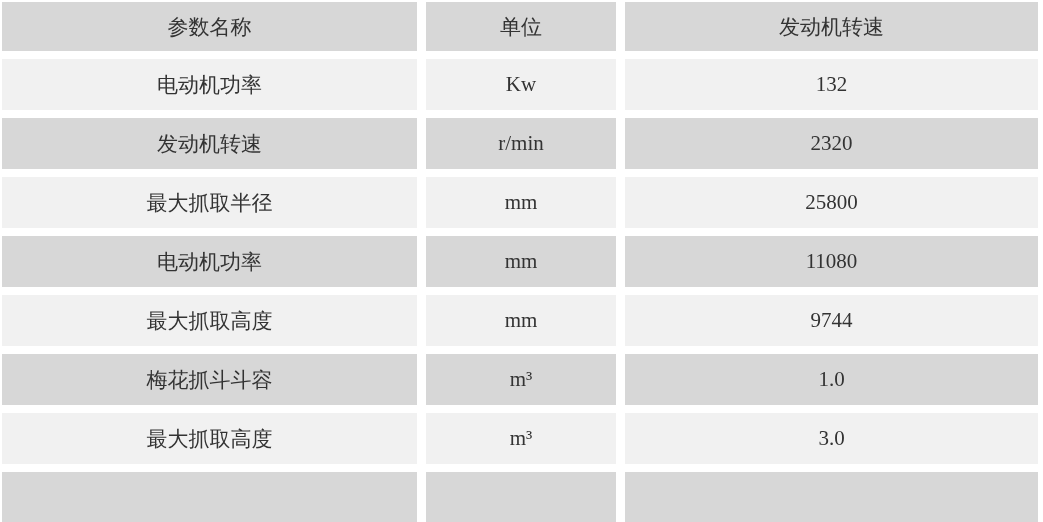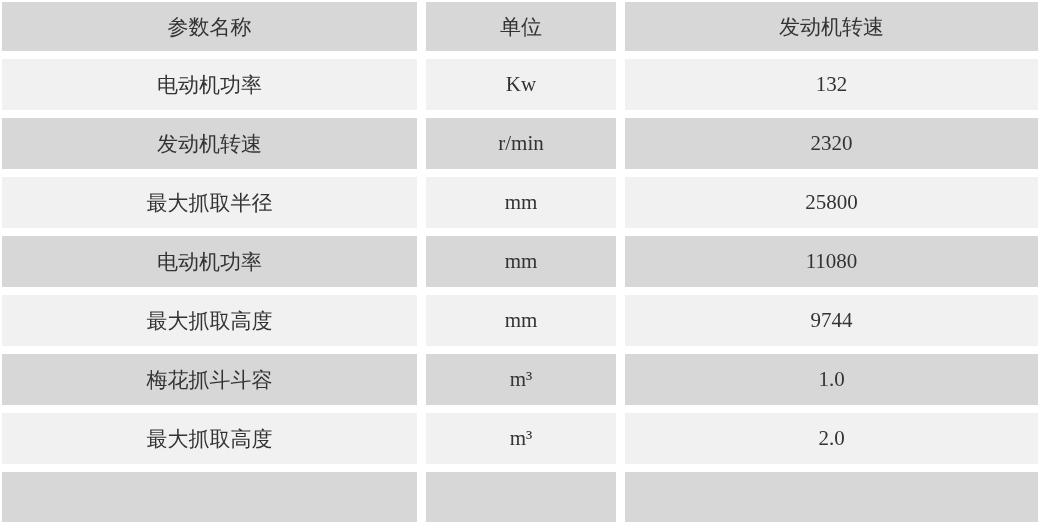--- a/index.html
+++ b/index.html
@@ -82,21 +82,21 @@
 
   <div class="row dark">
     <div class="cell">梅花抓斗斗容</div>
     <div class="cell">m³</div>
     <div class="cell">1.0</div>
   </div>
 
   <div class="row light">
     <div class="cell">最大抓取高度</div>
     <div class="cell">m³</div>
-    <div class="cell">2.0</div>
+    <div class="cell">3.0</div>
   </div>
 
   <div class="row dark">
     <div class="cell"></div>
     <div class="cell"></div>
     <div class="cell"></div>
   </div>
 
 </div>
 

